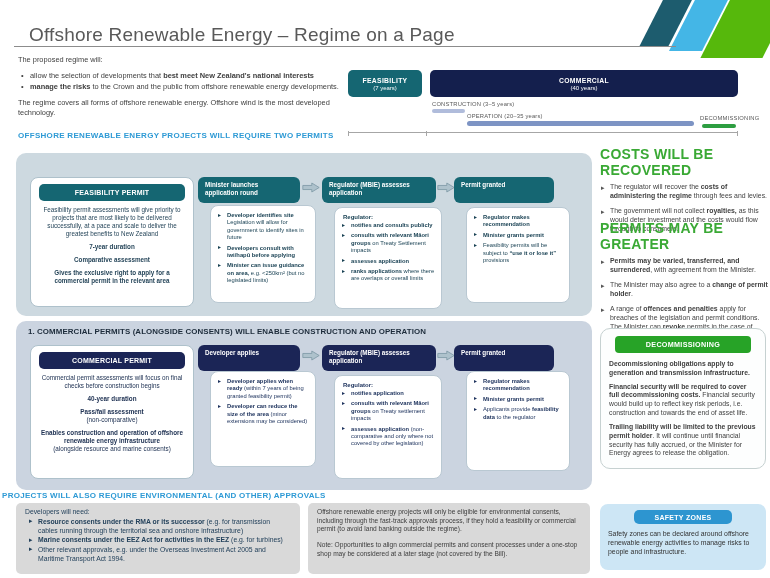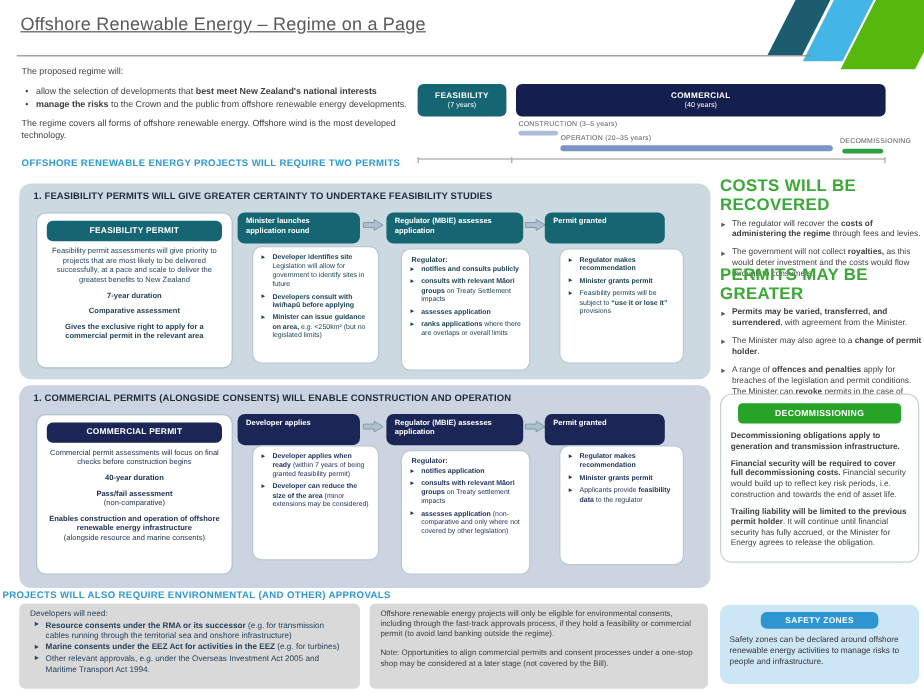--- a/index.html
+++ b/index.html
@@ -7,21 +7,21 @@
         font-family:"Liberation Sans",sans-serif;-webkit-font-smoothing:antialiased;}
   .b{font-weight:bold;}
 
   
   .deco{position:absolute;right:0;top:0;width:150px;height:58px;overflow:hidden;}
   .dp{position:absolute;top:-4px;transform:skewX(-27deg);transform-origin:0 0;}
   .dp-teal{left:45px;width:29px;height:50px;background:#1d5c6e;}
   .dp-cyan{left:77px;width:33px;height:55px;background:#44b6e6;}
   .dp-green{left:112px;width:62px;height:62px;background:#56b80c;}
 
-  .title{position:absolute;left:17px;top:12px;margin:0;font-size:15px;font-weight:normal;color:#595959;letter-spacing:.2px;text-decoration:underline;}
+  .title{position:absolute;left:17px;top:12px;margin:12px;font-size:19px;font-weight:normal;color:#595959;letter-spacing:.2px;}
   .title-rule{position:absolute;left:14px;top:46px;width:662px;height:1px;background:#8c8c8c;}
 
   
   .intro{position:absolute;left:18px;top:55px;width:335px;color:#404040;font-size:7.4px;line-height:1.35;}
   .intro p{margin:0 0 6px;}
   .ib{position:relative;padding-left:12px;margin-bottom:1px;}
   .ib::before{content:"•";position:absolute;left:3px;top:0;}
 
   
   .timeline{position:absolute;left:346px;top:58px;width:420px;height:85px;}
@@ -162,21 +162,20 @@
     <div class="tl-bracket">
       <i class="tick t0"></i>
         <i class="tick t1"></i>
         <i class="tick t2"></i>
     </div>
   </div>
 
   <div class="hd-blue hd1">OFFSHORE RENEWABLE ENERGY PROJECTS WILL REQUIRE TWO PERMITS</div>
 
   <div class="panel s1">
-    <div class="panel-head">1. FEASIBILITY PERMITS WILL GIVE GREATER CERTAINTY TO UNDERTAKE FEASIBILITY STUDIES</div>
 
     <div class="permit-card">
       <div class="pill teal">FEASIBILITY PERMIT</div>
       <p class="pc-p">Feasibility permit assessments will give priority to projects that are most likely to be delivered successfully, at a pace and scale to deliver the greatest benefits to New Zealand</p>
       <p class="pc-p pc-b">7-year duration</p>
       <p class="pc-p pc-b">Comparative assessment</p>
       <p class="pc-p pc-b">Gives the exclusive right to apply for a commercial permit in the relevant area</p>
     </div>
 
     <div class="step-head teal sh1">Minister launches application round</div>

